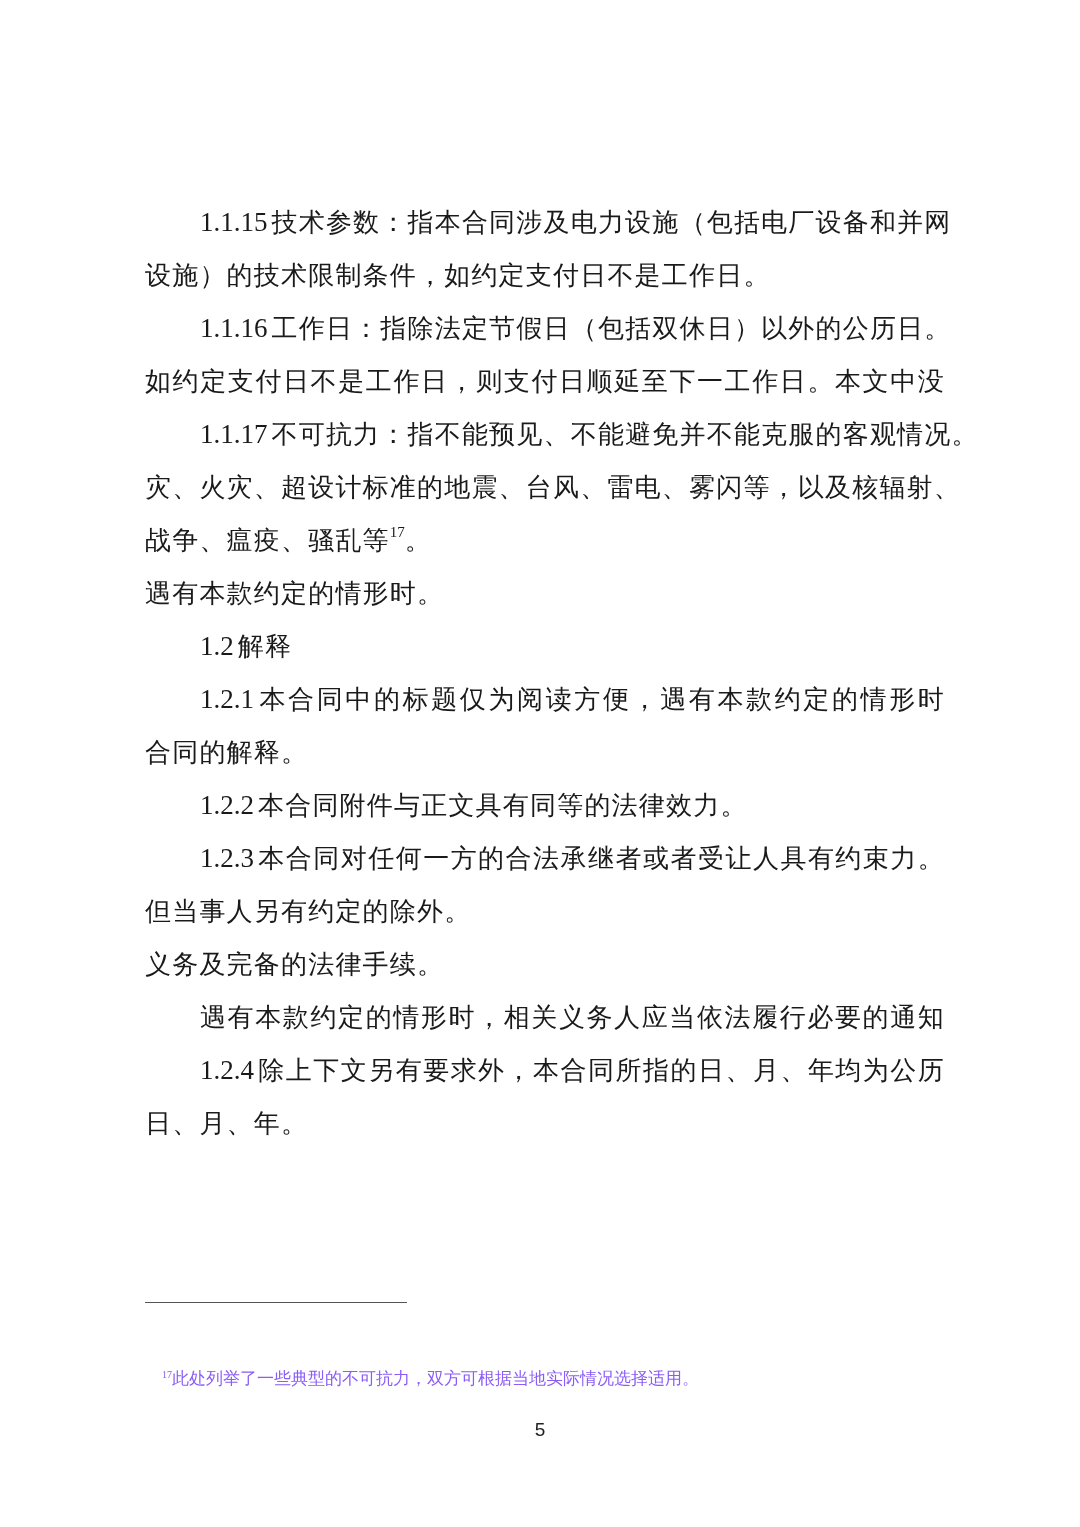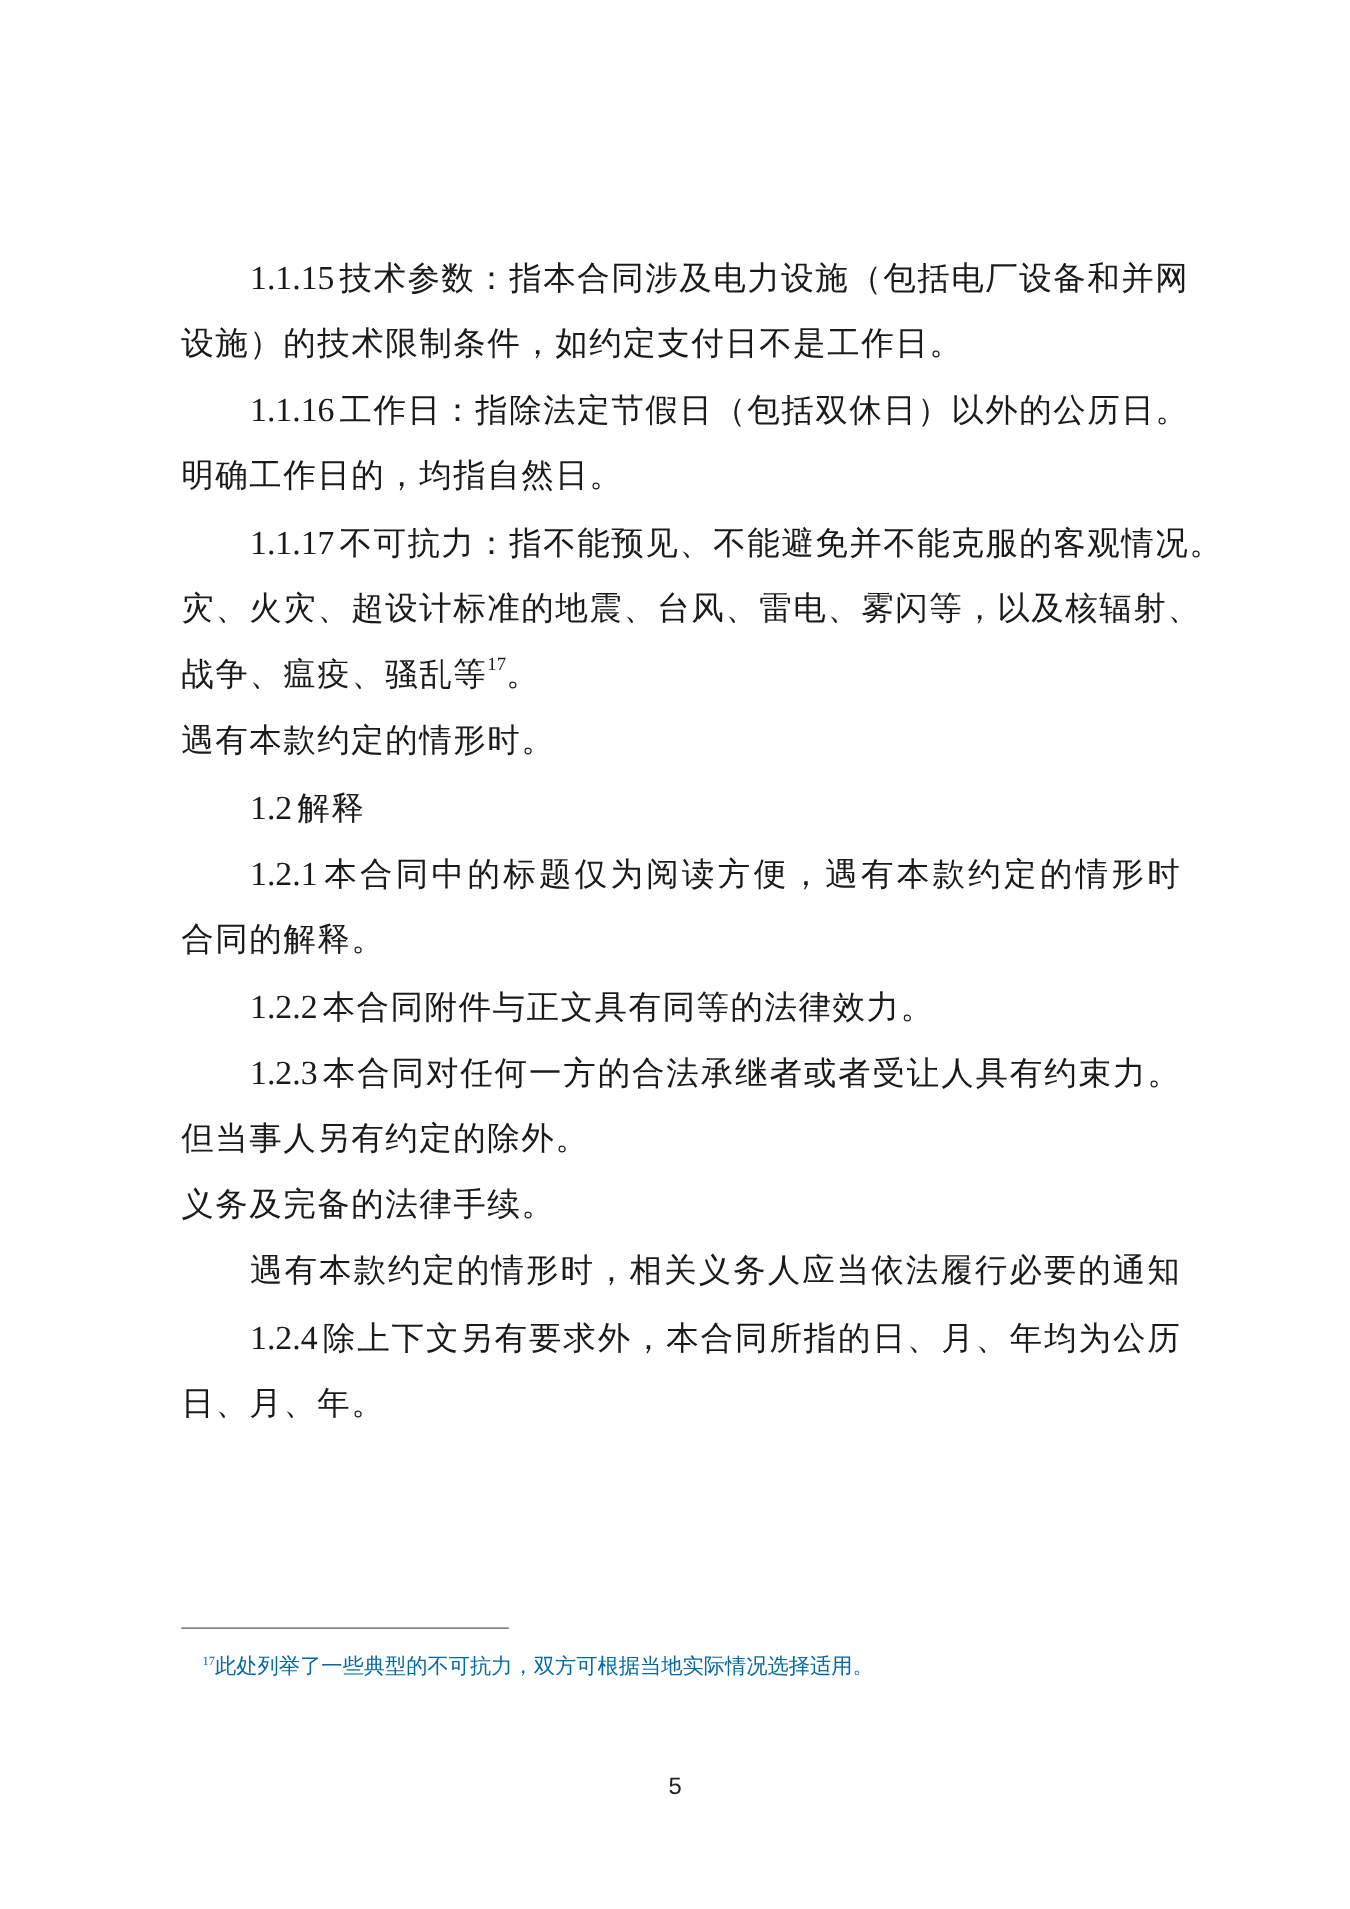--- a/index.html
+++ b/index.html
@@ -57,25 +57,25 @@
       position: absolute;
       left: 145px;
       top: 1302px;
       width: 262px;
       height: 0;
       border-top: 1.5px solid #555;
     }
     .footnote {
       position: absolute;
       left: 162px;
-      top: 1321px;
+      top: 1366px;
       font-size: 17px;
       line-height: 24px;
       white-space: nowrap;
-      color: #0369a1;
+      color: #8b5cf6;
     }
     .footnote sup {
       font-family: "Liberation Serif", serif;
       font-size: 10px;
       vertical-align: 6px;
       line-height: 0;
     }
     .page-number {
       position: absolute;
       left: 0;
@@ -90,21 +90,21 @@
 </head>
 <body>
 
 <div class="page">
   <div class="body-text">
 
     <div class="line indent justify"><span class="num">1.1.15</span><span>技术参数：指本合同涉及电力设施（包括电厂设备和并网</span></div>
     <div class="line">设施）的技术限制条件，如约定支付日不是工作日。</div>
 
     <div class="line indent justify"><span class="num">1.1.16</span><span>工作日：指除法定节假日（包括双休日）以外的公历日。</span></div>
-    <div class="line">明确工作日的，均指自然日。</div>
+    <div class="line justify">如约定支付日不是工作日，则支付日顺延至下一工作日。本文中没</div>
 
     <div class="line indent justify"><span class="num">1.1.17</span><span>不可抗力：指不能预见、不能避免并不能克服的客观情况。</span></div>
     <div class="line justify">灾、火灾、超设计标准的地震、台风、雷电、雾闪等，以及核辐射、</div>
     <div class="line"><span>战争、瘟疫、骚乱等</span><sup class="fnref">17</sup><span>。</span></div>
 
     <div class="line">遇有本款约定的情形时。</div>
 
     <div class="line indent"><span class="num">1.2</span><span>解释</span></div>
 
     <div class="line indent justify"><span class="num">1.2.1</span><span>本合同中的标题仅为阅读方便，遇有本款约定的情形时</span></div>

